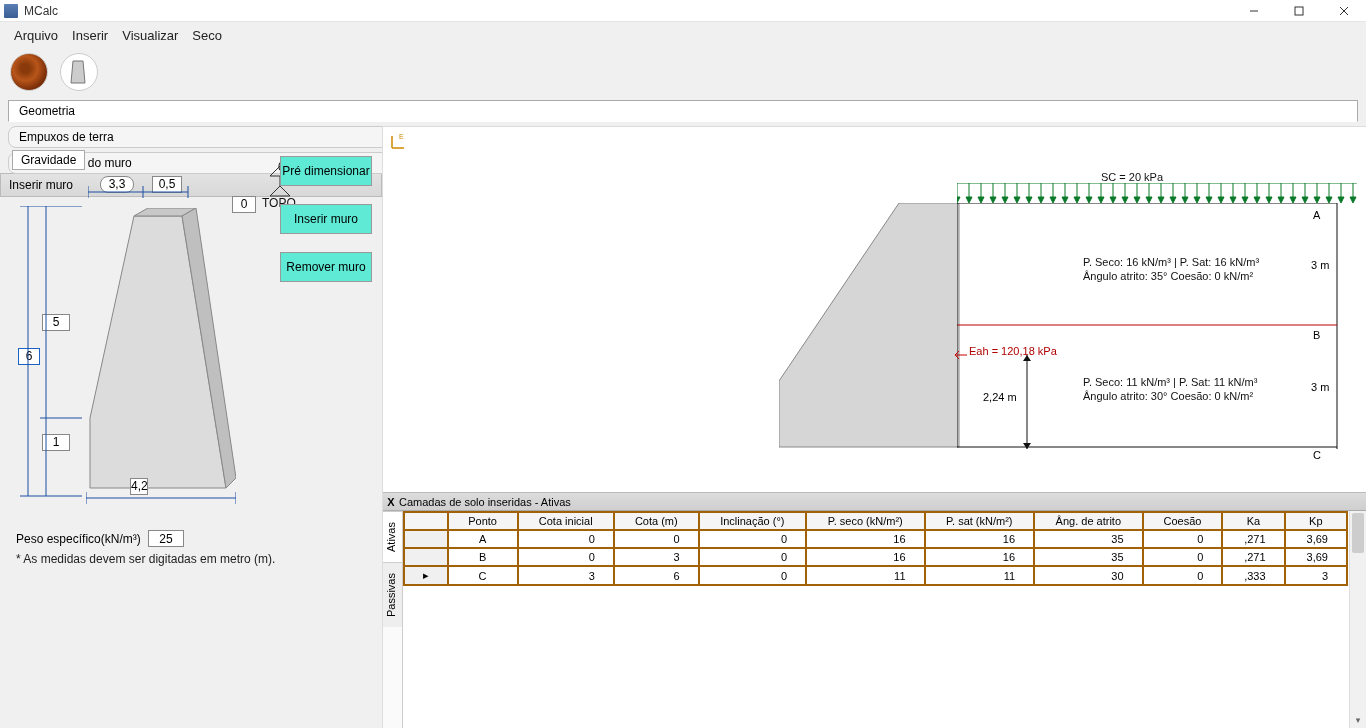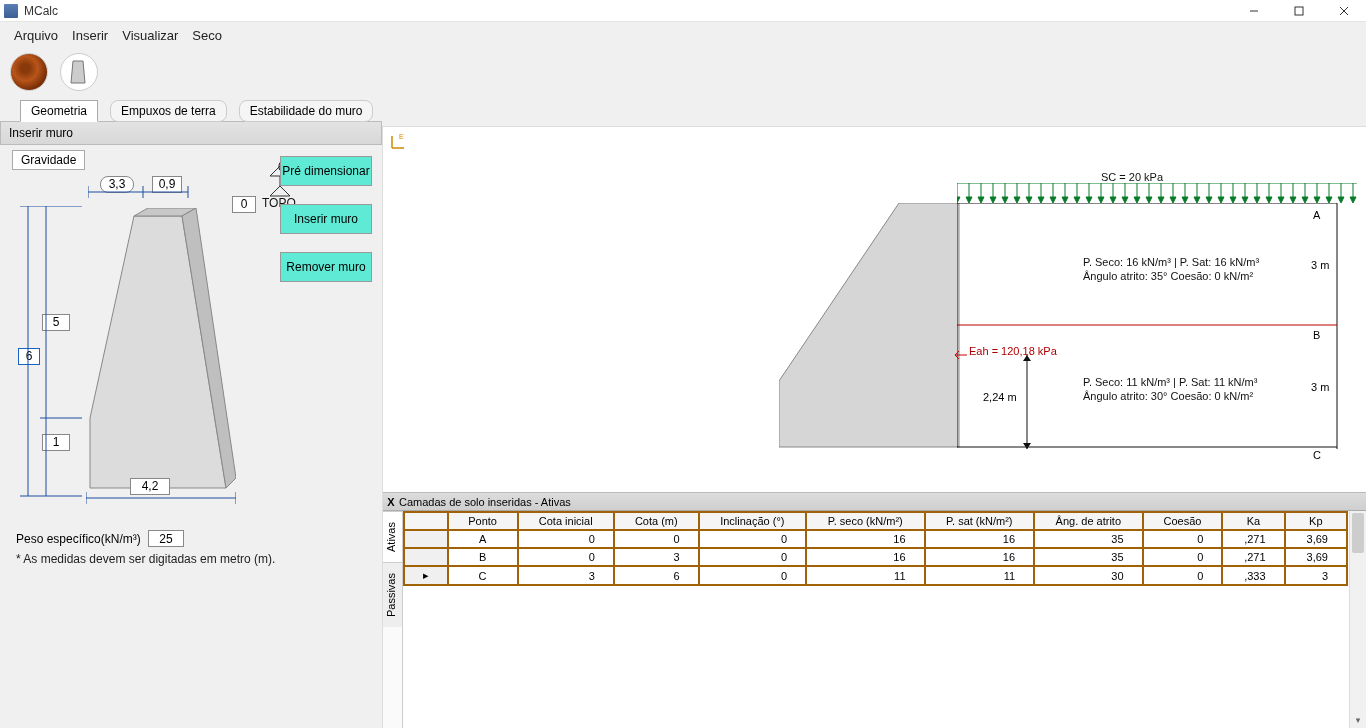--- a/index.html
+++ b/index.html
@@ -24,21 +24,21 @@
 .win-btn { width:45px; height:22px; display:flex; align-items:center; justify-content:center; }
 .win-btn svg { stroke:#333; stroke-width:1; fill:none; }
 .menubar { display:flex; gap:2px; padding:4px 8px 2px; background:#f0f0f0; font-size:13px; color:#222; }
 .menubar .item { padding:2px 6px; cursor:default; }
 .toolbar { display:flex; gap:12px; padding:6px 10px 8px; align-items:center; }
 .tool-btn { width:38px; height:38px; border:1px solid #ccc; border-radius:19px; display:flex; align-items:center; justify-content:center; background:#fff; }
 .tool-btn.stone { background: radial-gradient(circle at 40% 40%, #8a3a0a 15%, #b8551a 40%, #7a2e08 70%); }
 .tool-btn.stone::after{content:"";position:absolute;}
 .tool-btn.wall-ico { background:#fff; }
 .tool-btn.wall-ico svg{fill:#999;stroke:#666;}
-.tabs-row { display:flex; gap:12px; padding:0 20px; }
+.tabs-row { display:flex; gap:4px; padding:0 8px;flex-direction:column; }
 .app-tab { border:1px solid #aaa; background:#fff; padding:3px 10px; font-size:12px; border-bottom-color:#fff; position:relative; top:1px; cursor:default;}
 .app-tab.inactive{ background:#f5f5f5; border-color:#ccc;border-radius:8px;}
 .subheader { background:linear-gradient(#e3e3e3,#d8d8d8); border:1px solid #bbb; margin:0 0 0 0; padding:4px 8px; width:382px; font-size:12px;}
 .subtab { display:inline-block; border:1px solid #aaa; background:#fff; padding:2px 8px; margin:2px 0 0 6px; font-size:12px;}
 .panel-left { position:absolute; left:0; top:148px; width:382px; }
 
 .btn-action { display:block; width:92px; height:30px; margin:0 auto 18px; border:1px solid #999; background:#5eead4; font-size:12px; text-align:center; line-height:28px; cursor:default;}
 .actions-col{ position:absolute; left:280px; top:156px; }
 
 .field { position:absolute; border:1px solid #888; background:#fff; font-size:12px; text-align:center; height:17px; line-height:15px; }
@@ -124,21 +124,21 @@
 
 <div class="panel-left">
 
   <svg class="wall3d" style="left:86px; top:60px;" width="150" height="290">
     <path d="M48 8 L96 8 L140 280 L4 280 L4 210 Z" fill="#dcdcdc" stroke="#888"></path>
     <path d="M48 8 L62 0 L110 0 L96 8 Z" fill="#c8c8c8" stroke="#888"></path>
     <path d="M96 8 L110 0 L150 270 L140 280 Z" fill="#bfbfbf" stroke="#888"></path>
   </svg>
 
   <div class="field" style="left:100px; top:28px; width:34px;border-radius:8px;">3,3</div>
-  <div class="field" style="left:152px; top:28px; width:30px;">0,9</div>
+  <div class="field" style="left:152px; top:28px; width:30px;">0,5</div>
   <div class="label-abs" style="left:278px; top:12px;">0</div>
   <div class="field" style="left:232px; top:48px; width:24px;">0</div>
   <div class="label-abs" style="left:262px; top:48px;">TOPO</div>
   <svg style="position:absolute;left:268px;top:18px;" width="24" height="40">
       <path d="M2 10 L22 10 L12 0 Z M2 30 L22 30 L12 20 Z" fill="none" stroke="#333"></path>
       <line x1="12" y1="10" x2="12" y2="20" stroke="#333"></line>
     </svg>
 
   <svg style="position:absolute;left:88px;top:20px;" width="140" height="30">
     <line x1="0" y1="24" x2="55" y2="24" stroke="#1a4fa3"></line>
@@ -154,21 +154,21 @@
 
   <svg style="position:absolute;left:12px;top:58px;" width="70" height="300">
     <line x1="16" y1="0" x2="16" y2="290" stroke="#1a4fa3"></line>
     <line x1="34" y1="0" x2="34" y2="212" stroke="#1a4fa3"></line>
     <line x1="34" y1="212" x2="34" y2="290" stroke="#1a4fa3"></line>
     <line x1="8" y1="0" x2="70" y2="0" stroke="#1a4fa3"></line>
     <line x1="8" y1="290" x2="70" y2="290" stroke="#1a4fa3"></line>
     <line x1="28" y1="212" x2="70" y2="212" stroke="#1a4fa3"></line>
   </svg>
 
-  <div class="field" style="left:130px; top:330px; width:40px;">4,2</div>
+  <div class="field" style="left:130px; top:330px; width:18px;">4,2</div>
   <svg style="position:absolute;left:86px;top:344px;" width="150" height="18">
     <line x1="0" y1="6" x2="150" y2="6" stroke="#1a4fa3"></line>
       <line x1="0" y1="0" x2="0" y2="12" stroke="#1a4fa3"></line>
       <line x1="150" y1="0" x2="150" y2="12" stroke="#1a4fa3"></line>
   </svg>
 
 </div>
 
 <div class="actions-col">
   <div class="btn-action"><span>Pré dimensionar</span></div>

